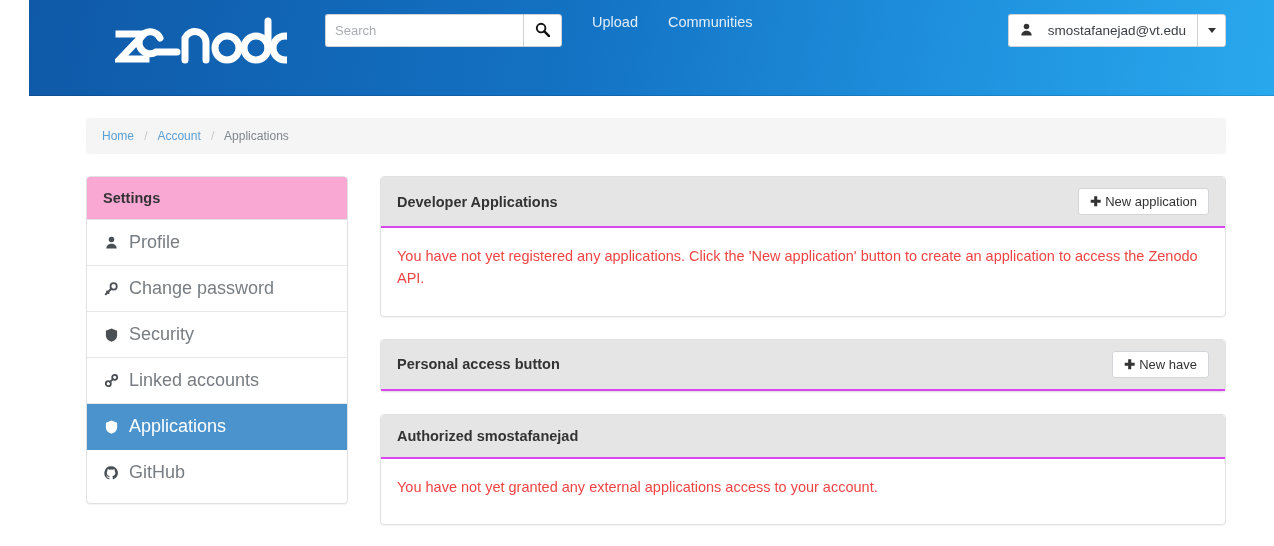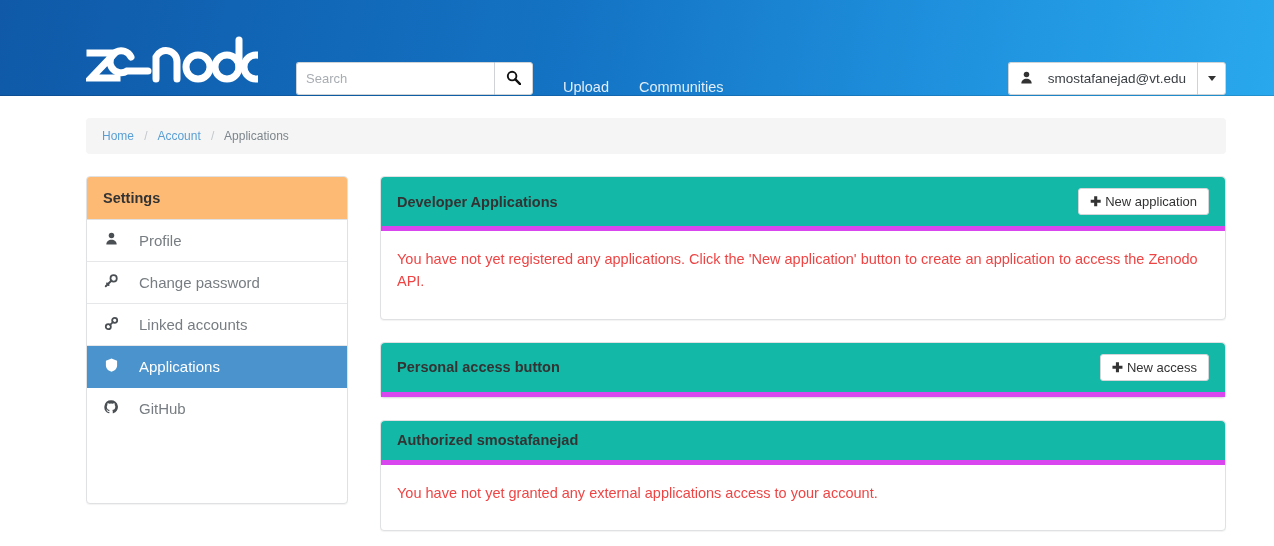--- a/index.html
+++ b/index.html
@@ -10,23 +10,24 @@
     font-family: "Liberation Sans", sans-serif;
     overflow: hidden;
   }
 
   
   .navbar {
     position: relative;
     height: 96px;
     background: linear-gradient(100deg, #0f59a8 0%, #1473c4 45%, #1e8fdc 72%, #29a8ed 100%);
     display: flex;
-    align-items: flex-end;
+    align-items: flex-start;
     padding: 14px 48px 0 86px;
     border-bottom: 1px solid rgba(0,0,0,0.12);
+    margin-left: 29px;
   }
   .logo {
     width: 172px;
     height: 62px;
     flex: 0 0 auto;
     display: flex;
     align-items: center;
   }
   .logo svg { display: block; }
 
@@ -142,33 +143,33 @@
     width: 262px;
     flex: 0 0 262px;
     border: 1px solid #e0e1e3;
     border-radius: 4px;
     background: #fff;
     overflow: hidden;
     box-shadow: 0 1px 1px rgba(0,0,0,0.05);
     height: 328px;
   }
   .sidebar-header {
-    background: #fdba74;
+    background: #f9a8d4;
     border-bottom: 1px solid #e0e1e3;
     font-weight: bold;
     font-size: 14.5px;
     color: #333;
     padding: 13px 16px;
   }
   .side-item {
     display: flex;
-    align-items: flex-start;
-    gap: 20px;
+    align-items: center;
+    gap: 10px;
     padding: 12px 16px;
-    font-size: 15px;
+    font-size: 18px;
     color: #777d82;
     border-bottom: 1px solid #e6e7e9;
     cursor: pointer;
     background: #fff;
   }
   .side-item:last-child { border-bottom: none; }
   .side-item.active {
     background: #4a93cd;
     color: #ffffff;
     border-bottom-color: #4a93cd;
@@ -180,22 +181,22 @@
   
   .main { flex: 1 1 auto; min-width: 0; }
   .panel {
     border: 1px solid #e0e1e3;
     border-radius: 4px;
     background: #fff;
     margin-bottom: 22px;
     box-shadow: 0 1px 1px rgba(0,0,0,0.05);
   }
   .panel-head {
-    background: #14b8a6;
-    border-bottom: 5px solid #d946ef;
+    background: #e5e5e5;
+    border-bottom: 2px solid #d946ef;
     border-radius: 4px 4px 0 0;
     padding: 11px 16px;
     display: flex;
     align-items: center;
     min-height: 44px;
     gap: 12px;
   }
   .panel-title {
     font-weight: bold;
     font-size: 14.5px;
@@ -311,20 +312,28 @@
         <span class="ico">
           <svg width="14" height="14" viewBox="0 0 16 16">
             <circle cx="11" cy="5" r="3.6" fill="none" stroke="#4a4f54" stroke-width="2"></circle>
             <path d="M8.6 7.4 L2 14" stroke="#4a4f54" stroke-width="2.2" fill="none" stroke-linecap="round"></path>
             <path d="M3.4 10.6 L5.4 12.6" stroke="#4a4f54" stroke-width="2" fill="none" stroke-linecap="round"></path>
           </svg>
         </span>
         <span>Change password</span>
       </div>
 
+      <div class="side-item">
+        <span class="ico">
+          <svg width="13" height="14" viewBox="0 0 14 16">
+              <path d="M7 0.6 L13.4 3v5.2C13.4 12 10.6 14.6 7 15.6 3.4 14.6 0.6 12 0.6 8.2V3z"></path>
+            </svg>
+        </span>
+        <span>Security</span>
+      </div>
 
       <div class="side-item">
         <span class="ico">
           <svg width="15" height="15" viewBox="0 0 16 16">
             <circle cx="4.6" cy="11.4" r="2.7" fill="none" stroke="#4a4f54" stroke-width="1.9"></circle>
             <circle cx="11.4" cy="4.6" r="2.7" fill="none" stroke="#4a4f54" stroke-width="1.9"></circle>
             <line x1="6.5" y1="9.5" x2="9.5" y2="6.5" stroke="#4a4f54" stroke-width="1.9" stroke-linecap="round"></line>
           </svg>
         </span>
         <span>Linked accounts</span>
@@ -361,21 +370,21 @@
           </button>
         </div>
         <div class="panel-body">You have not yet registered any applications. Click the 'New application' button to create an application to access the Zenodo API.</div>
       </div>
 
       <div class="panel">
         <div class="panel-head">
           <span class="panel-title">Personal access button</span>
           <button class="panel-btn">
             <span class="plus">✚</span>
-            <span>New access</span>
+            <span>New have</span>
           </button>
         </div>
       </div>
 
       <div class="panel">
         <div class="panel-head">
           <span class="panel-title">Authorized smostafanejad</span>
         </div>
         <div class="panel-body">You have not yet granted any external applications access to your account.</div>
       </div>

